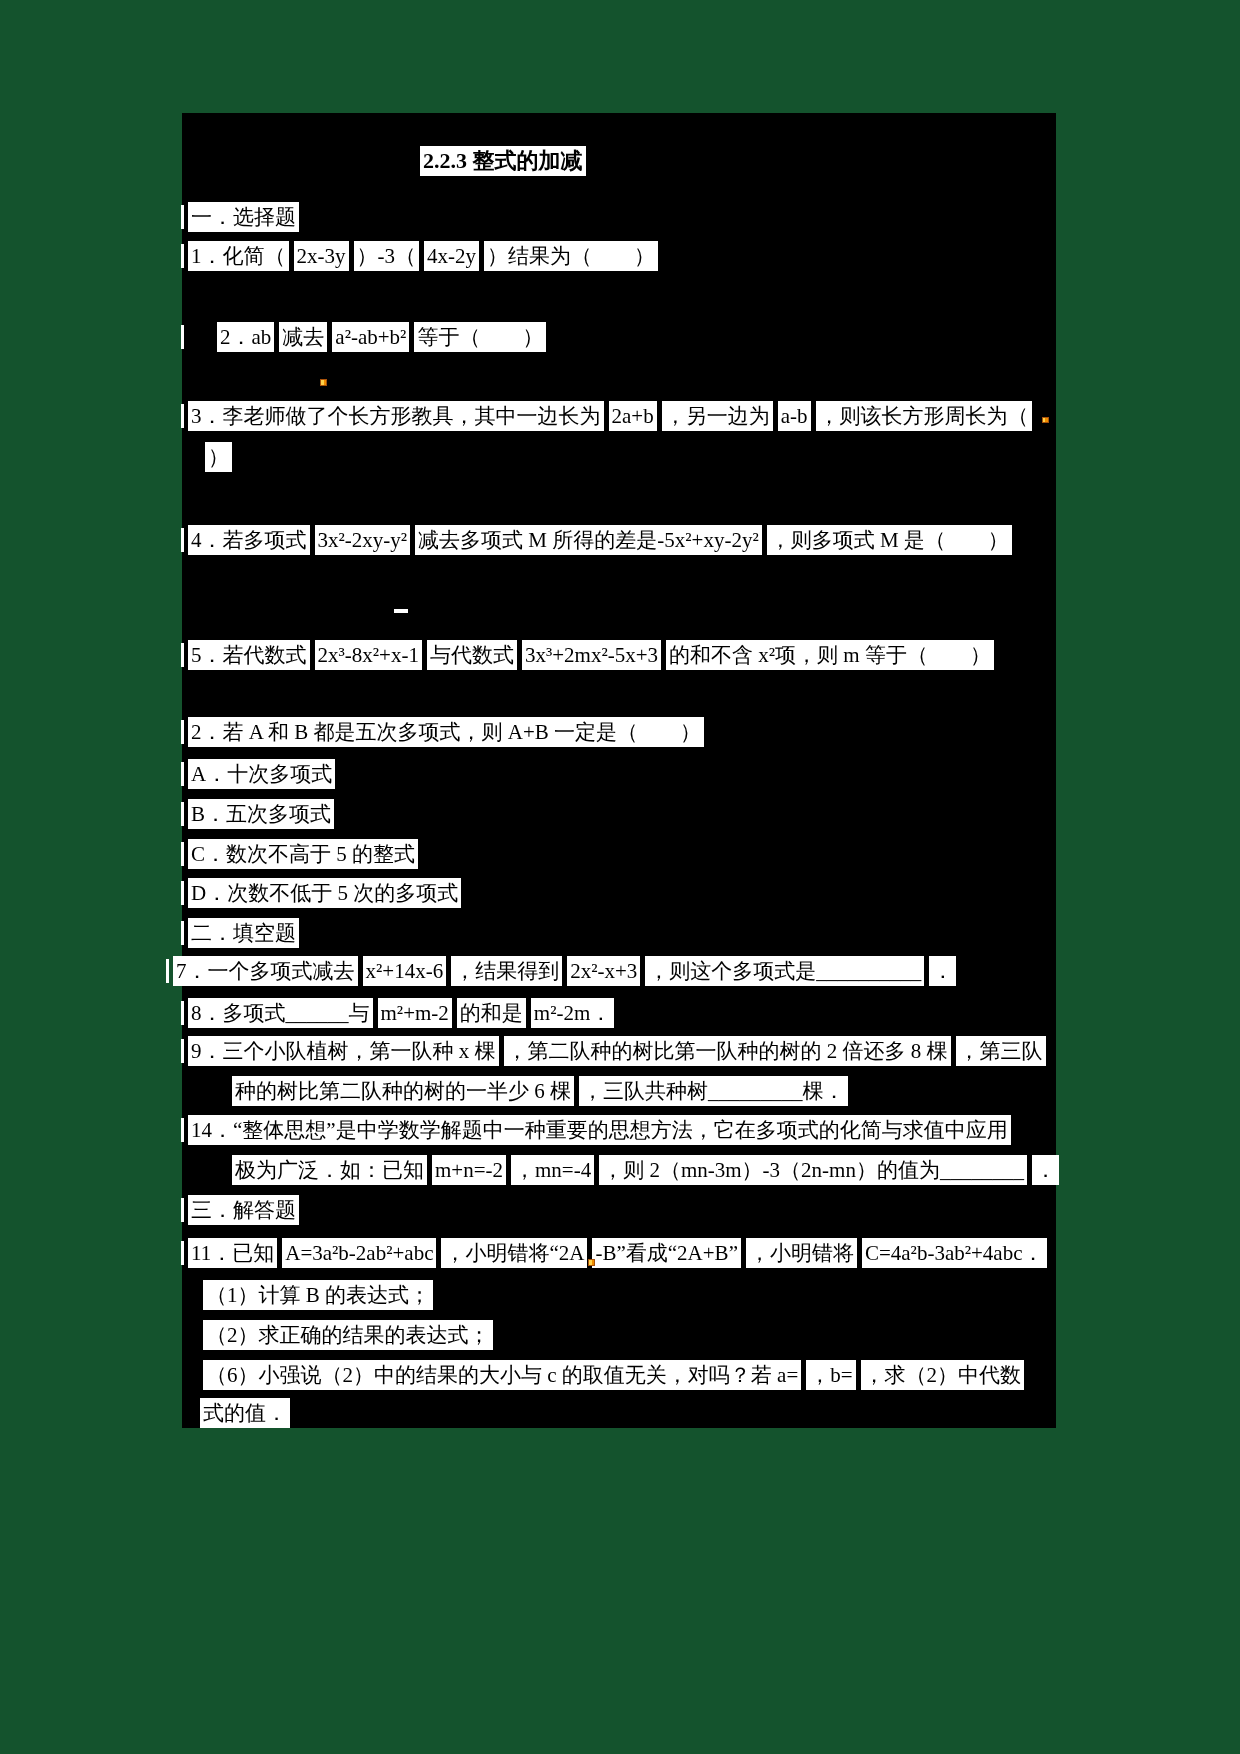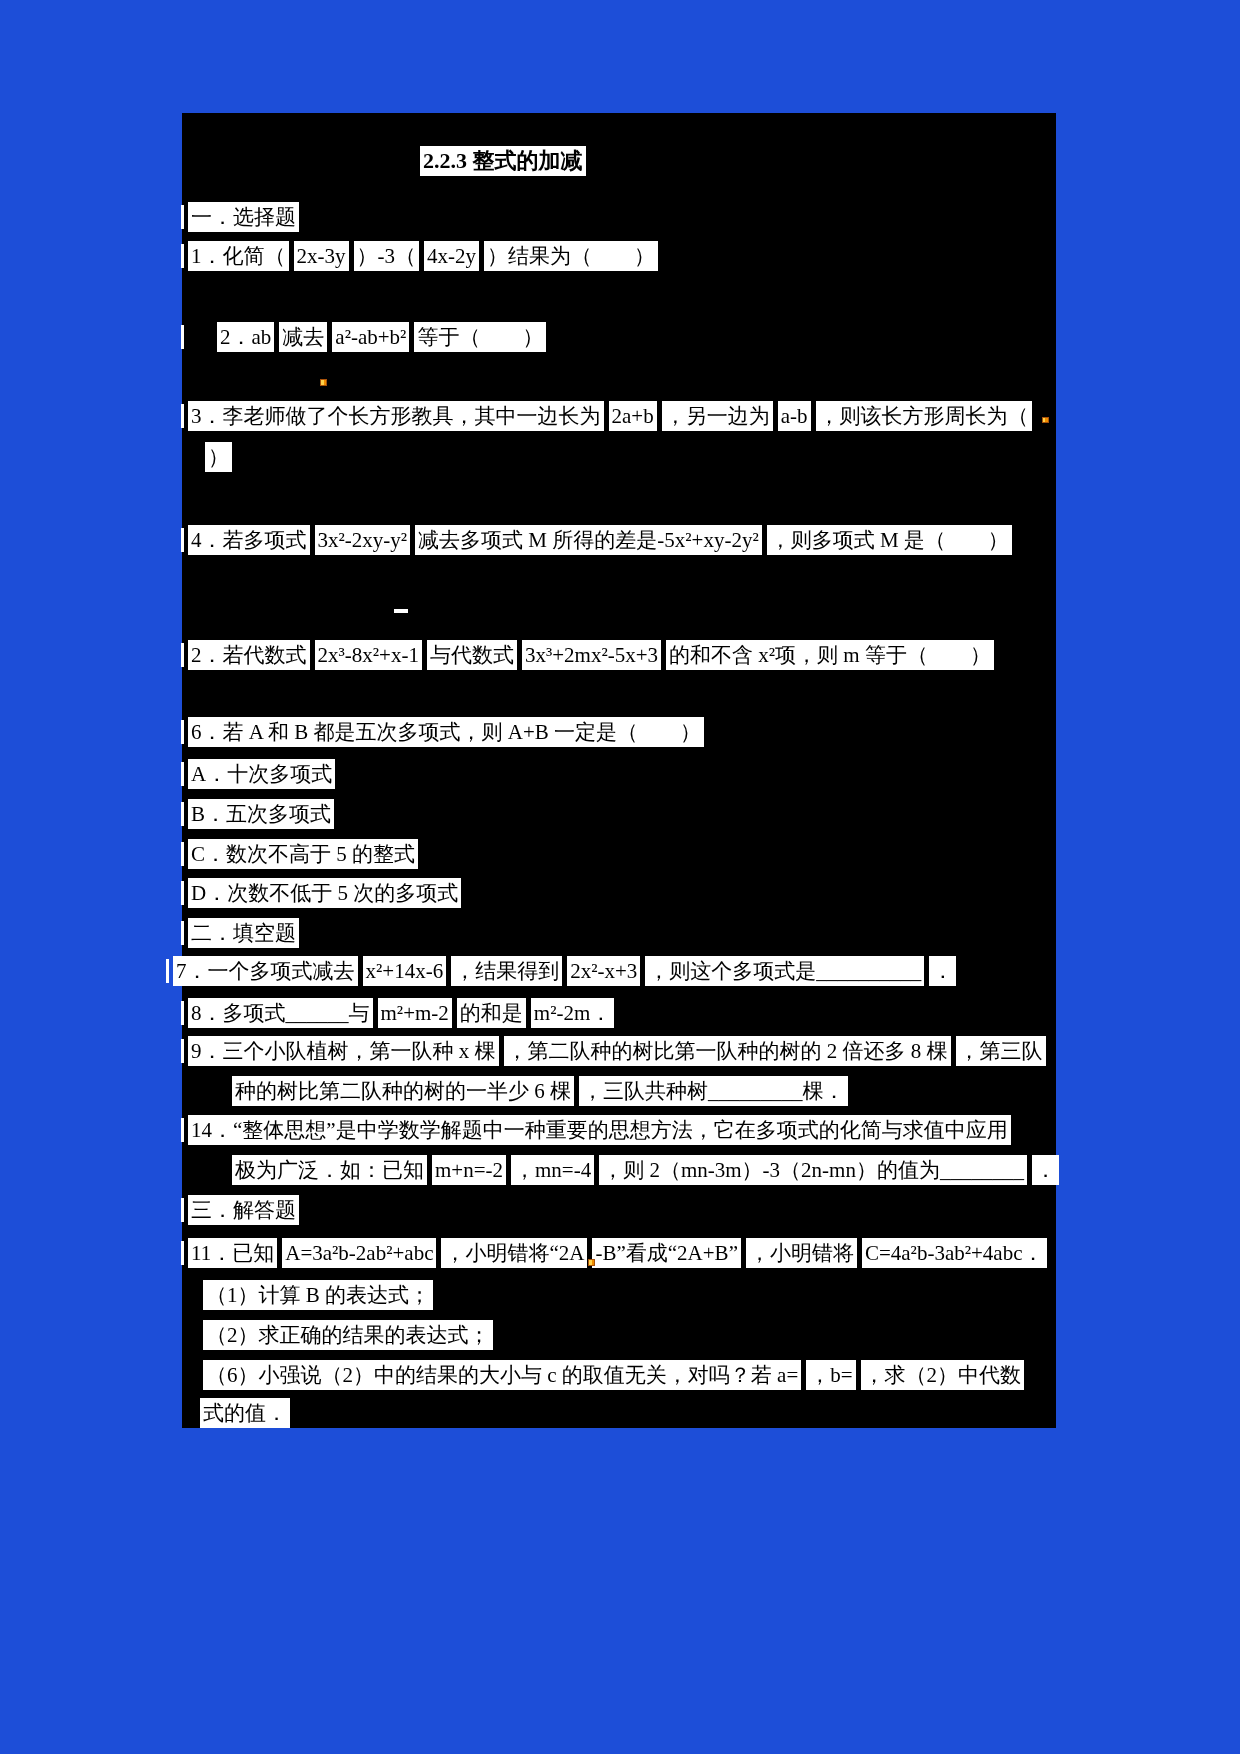--- a/index.html
+++ b/index.html
@@ -1,17 +1,17 @@
 <!DOCTYPE html>
 <html><head>
 <meta charset="utf-8">
 <style>
   html,body{margin:0;padding:0;}
   body{background:#e8e8e8;font-family:"Liberation Serif","DejaVu Serif",serif;}
-  #page{position:relative;width:1240px;height:1754px;background:#1d4ed8;overflow:hidden;}
+  #page{position:relative;width:1240px;height:1754px;background:#14532d;overflow:hidden;}
   #black-block{position:absolute;left:182px;top:113px;width:874px;height:1315px;background:#000000;}
   .line{position:absolute;white-space:nowrap;font-size:21px;line-height:26px;color:#000;}
   .line.bold{font-weight:bold;font-size:22px;}
   .seg{display:inline-block;background:#ffffff;color:#000000;padding:2px 3px;margin-right:5px;vertical-align:top;}
   .seg:last-child{margin-right:0;}
   .tick{position:absolute;left:-7px;top:3px;bottom:3px;width:3px;background:#ffffff;}
   .deco{position:absolute;}
   .orange-dot{background:linear-gradient(90deg,#ffd24a 0 50%,#f08c00 50% 100%);border:1px solid #a8520a;box-sizing:border-box;}
   .white-dash{background:#ffffff;}
 </style>
@@ -21,22 +21,22 @@
 <div id="page">
   <div id="black-block"></div>
   <div id="lines-root">
       <div class="line bold" style="left: 420px; top: 146px;"><span class="seg">2.2.3 整式的加减</span></div>
       <div class="line" style="left: 188px; top: 202px;"><span class="tick"></span><span class="seg">一．选择题</span></div>
       <div class="line" style="left: 188px; top: 241px;"><span class="tick"></span><span class="seg">1．化简（</span><span class="seg">2x-3y</span><span class="seg">）-3（</span><span class="seg">4x-2y</span><span class="seg">）结果为（　　）</span></div>
       <div class="line" style="left: 188px; top: 322px; padding-left: 29px;"><span class="tick"></span><span class="seg">2．ab</span><span class="seg">减去</span><span class="seg">a²-ab+b²</span><span class="seg">等于（　　）</span></div>
       <div class="line" style="left: 188px; top: 401px;"><span class="tick"></span><span class="seg">3．李老师做了个长方形教具，其中一边长为</span><span class="seg">2a+b</span><span class="seg">，另一边为</span><span class="seg">a-b</span><span class="seg">，则该长方形周长为（</span></div>
       <div class="line" style="left: 205px; top: 442px;"><span class="seg">）</span></div>
       <div class="line" style="left: 188px; top: 525px;"><span class="tick"></span><span class="seg">4．若多项式</span><span class="seg">3x²-2xy-y²</span><span class="seg">减去多项式 M 所得的差是-5x²+xy-2y²</span><span class="seg">，则多项式 M 是（　　）</span></div>
-      <div class="line" style="left: 188px; top: 640px;"><span class="tick"></span><span class="seg">2．若代数式</span><span class="seg">2x³-8x²+x-1</span><span class="seg">与代数式</span><span class="seg">3x³+2mx²-5x+3</span><span class="seg">的和不含 x²项，则 m 等于（　　）</span></div>
-      <div class="line" style="left: 188px; top: 717px;"><span class="tick"></span><span class="seg">6．若 A 和 B 都是五次多项式，则 A+B 一定是（　　）</span></div>
+      <div class="line" style="left: 188px; top: 640px;"><span class="tick"></span><span class="seg">5．若代数式</span><span class="seg">2x³-8x²+x-1</span><span class="seg">与代数式</span><span class="seg">3x³+2mx²-5x+3</span><span class="seg">的和不含 x²项，则 m 等于（　　）</span></div>
+      <div class="line" style="left: 188px; top: 717px;"><span class="tick"></span><span class="seg">2．若 A 和 B 都是五次多项式，则 A+B 一定是（　　）</span></div>
       <div class="line" style="left: 188px; top: 759px; font-family: Liberation Serif, serif;"><span class="tick"></span><span class="seg">A．十次多项式</span></div>
       <div class="line" style="left: 188px; top: 799px;"><span class="tick"></span><span class="seg">B．五次多项式</span></div>
       <div class="line" style="left: 188px; top: 839px;"><span class="tick"></span><span class="seg">C．数次不高于 5 的整式</span></div>
       <div class="line" style="left: 188px; top: 878px;"><span class="tick"></span><span class="seg">D．次数不低于 5 次的多项式</span></div>
       <div class="line" style="left: 188px; top: 918px;"><span class="tick"></span><span class="seg">二．填空题</span></div>
       <div class="line" style="left: 173px; top: 956px;"><span class="tick"></span><span class="seg">7．一个多项式减去</span><span class="seg">x²+14x-6</span><span class="seg">，结果得到</span><span class="seg">2x²-x+3</span><span class="seg">，则这个多项式是__________</span><span class="seg">．</span></div>
       <div class="line" style="left: 188px; top: 998px;"><span class="tick"></span><span class="seg">8．多项式______与</span><span class="seg">m²+m-2</span><span class="seg">的和是</span><span class="seg">m²-2m．</span></div>
       <div class="line" style="left: 188px; top: 1036px;"><span class="tick"></span><span class="seg">9．三个小队植树，第一队种 x 棵</span><span class="seg">，第二队种的树比第一队种的树的 2 倍还多 8 棵</span><span class="seg">，第三队</span></div>
       <div class="line" style="left: 232px; top: 1076px;"><span class="seg">种的树比第二队种的树的一半少 6 棵</span><span class="seg">，三队共种树_________棵．</span></div>
       <div class="line" style="left: 188px; top: 1115px;"><span class="tick"></span><span class="seg">14．“整体思想”是中学数学解题中一种重要的思想方法，它在多项式的化简与求值中应用</span></div>

